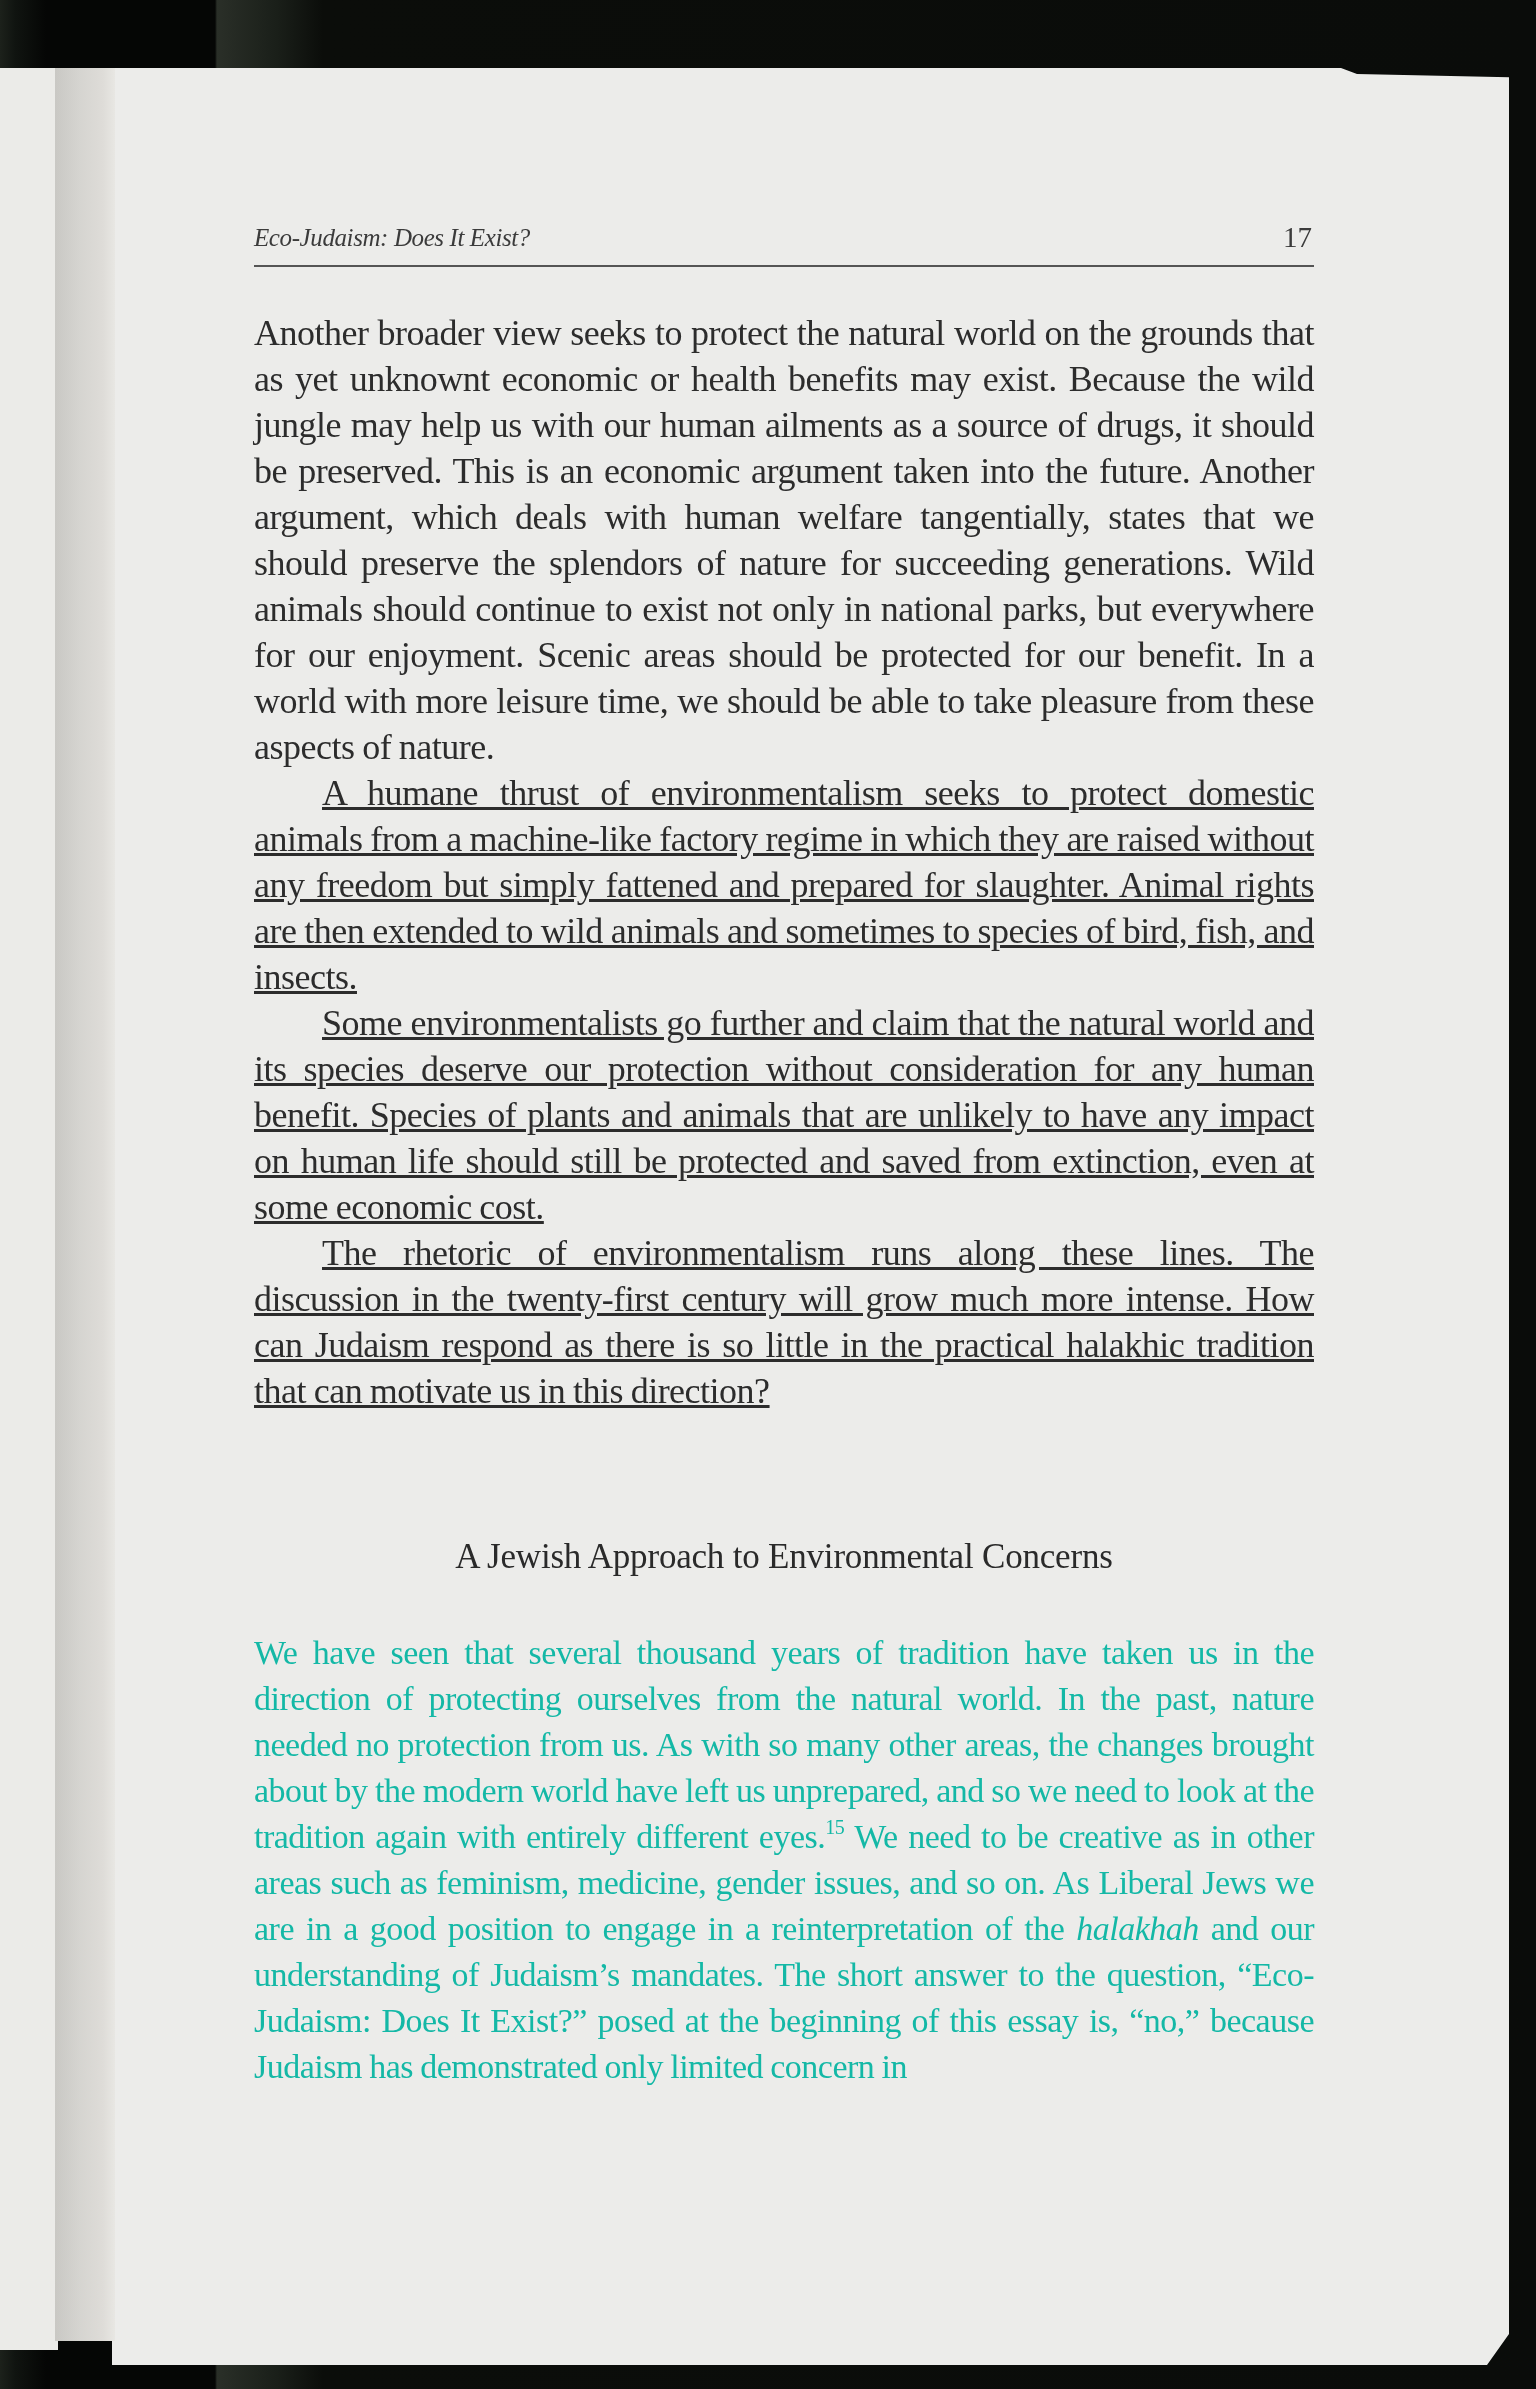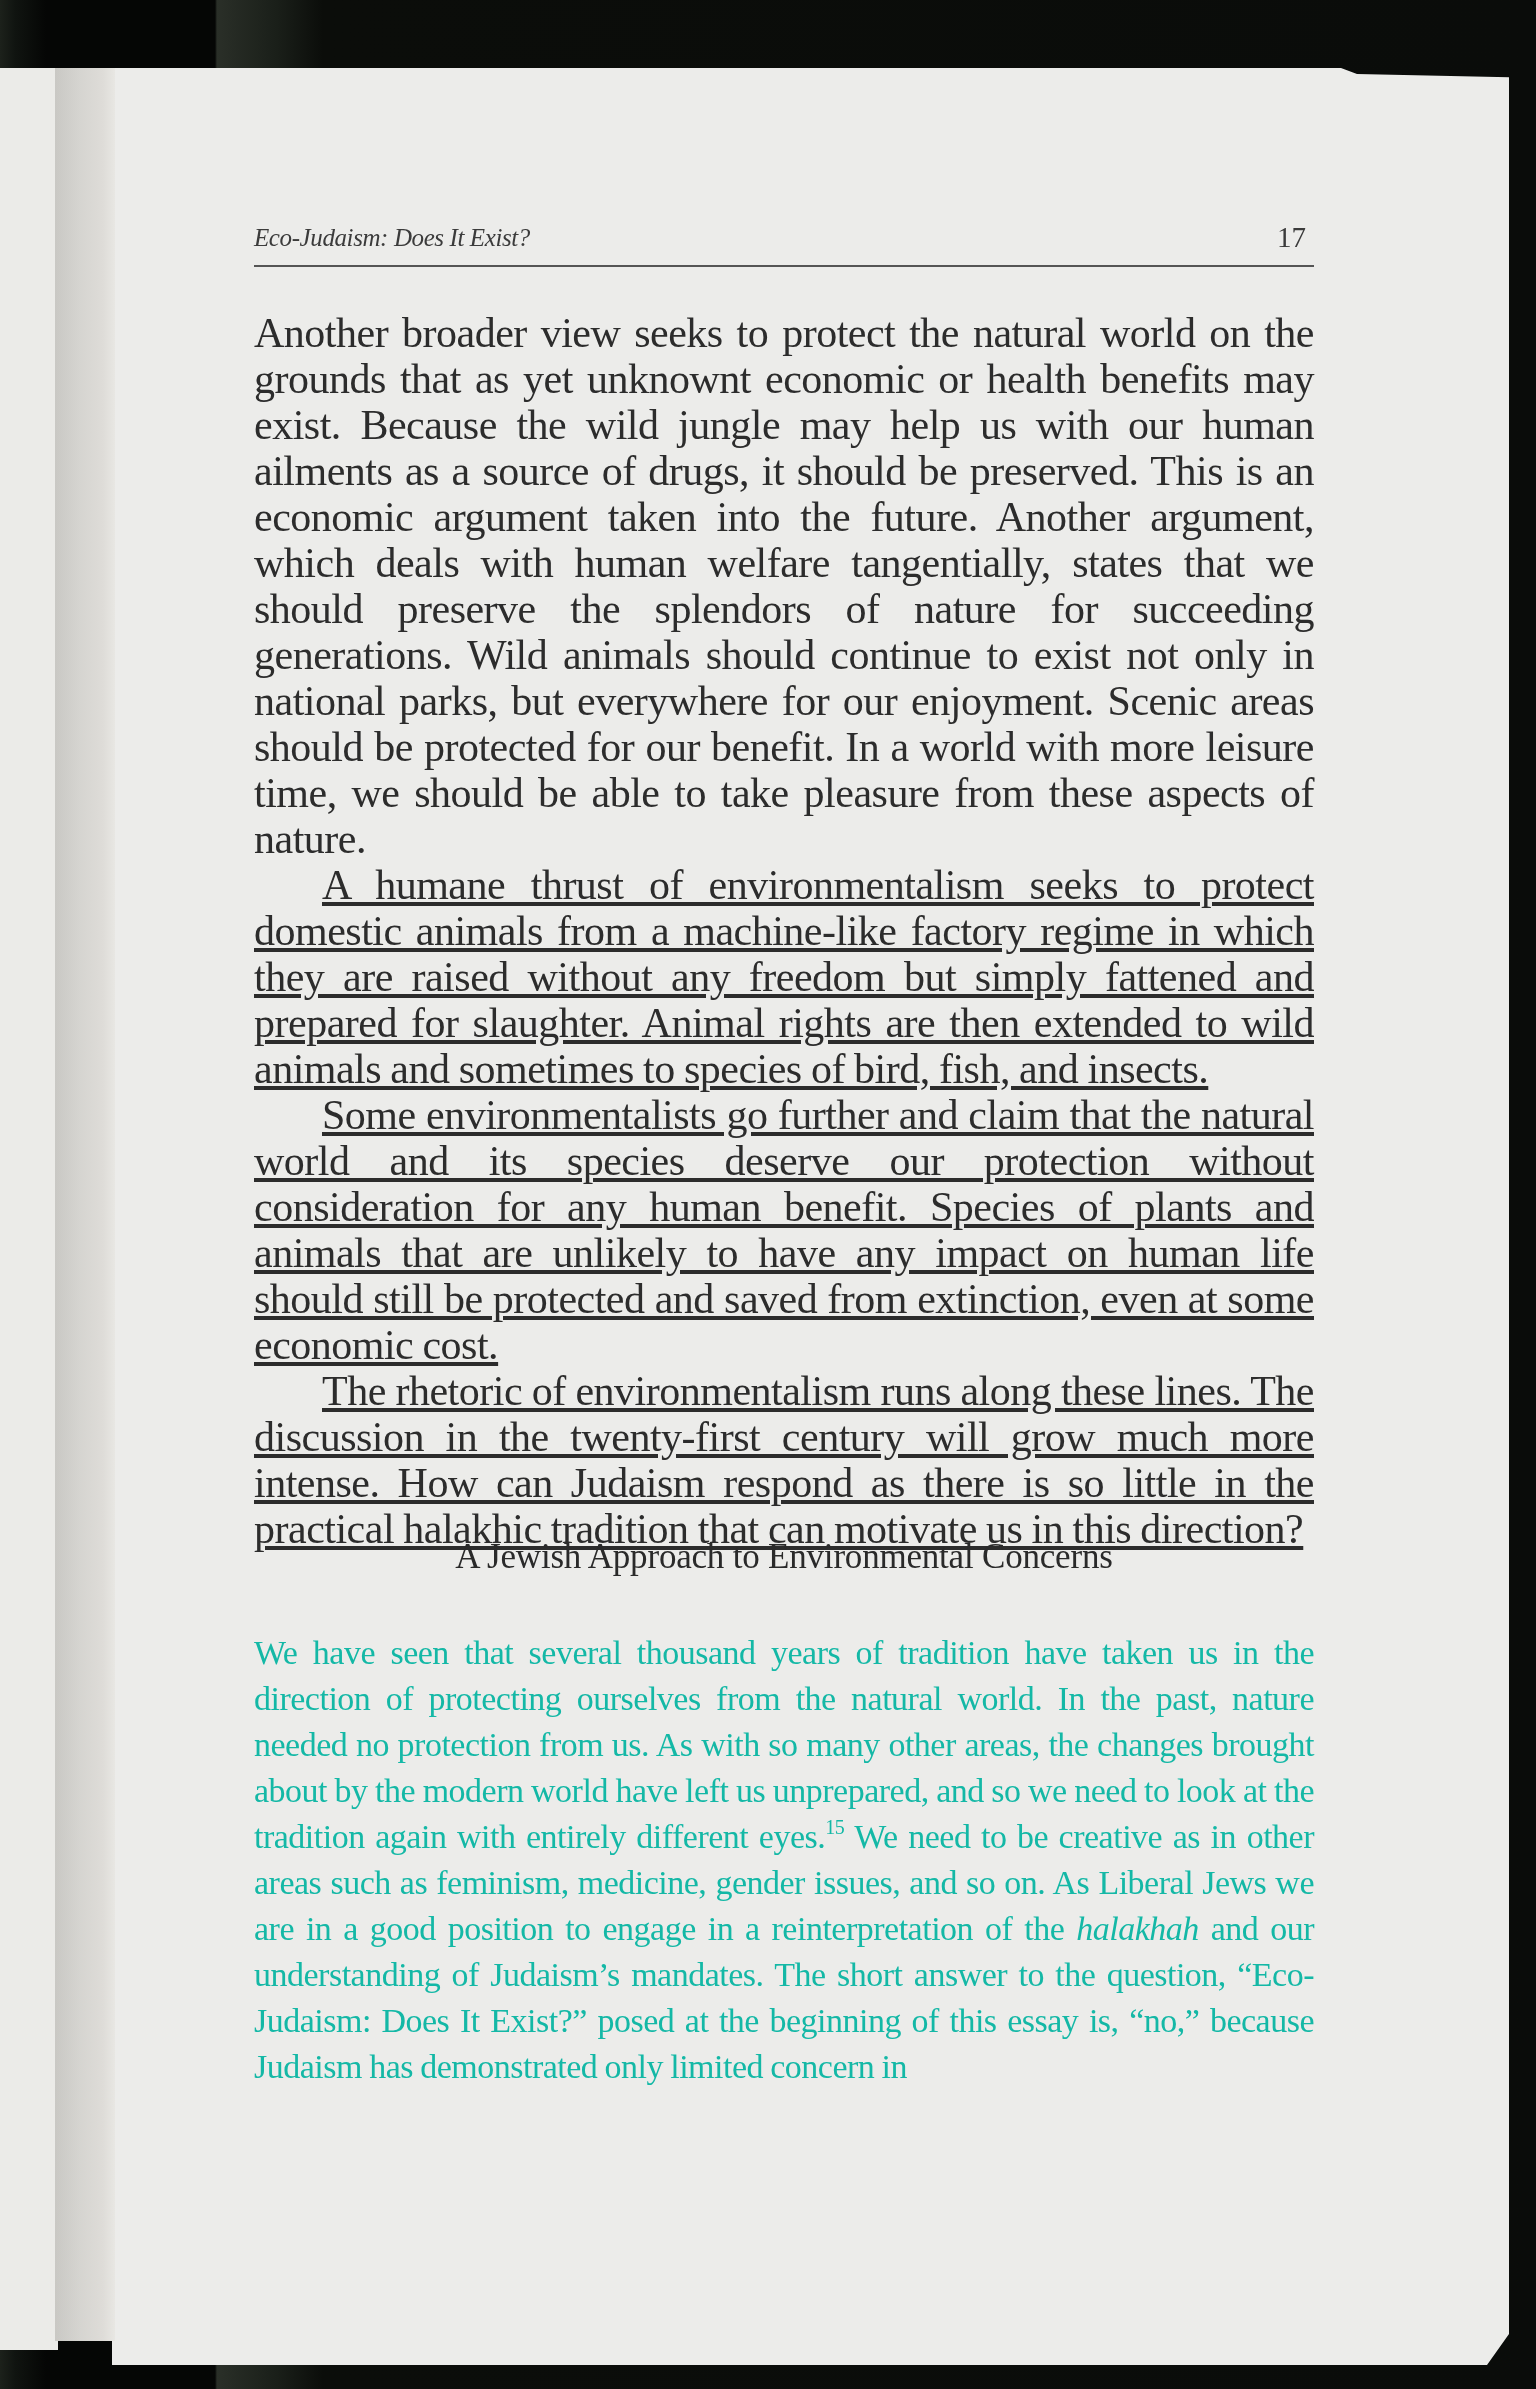--- a/index.html
+++ b/index.html
@@ -29,27 +29,27 @@
     .running-head {
       position: absolute; left: 254px; top: 224px; width: 1060px; height: 41px;
       border-bottom: 2.3px solid #555;
       color: #3b3b3b;
     }
     .running-head .title {
       position: absolute; left: 0; top: 0;
       font-style: italic; font-size: 25px; letter-spacing: -0.4px;
     }
     .running-head .folio {
-      position: absolute; right: 8px; top: -3.1px;
+      position: absolute; right: 2px; top: -3.1px;
       font-size: 29px;
     }
     .body-text {
       position: absolute; left: 254px; top: 310px; width: 1060px;
       color: #2c2c2c;
-      font-size: 42px; line-height: 46px;
+      font-size: 36px; line-height: 46px;
       text-align: justify;
       letter-spacing: -0.5px;
       word-spacing: -0.8px;
     }
     .body-text p { margin: 0; }
     .body-text p.indent { text-indent: 68px; text-decoration: underline; }
     .section-head {
       position: absolute; left: 254px; top: 1537px; width: 1060px;
       text-align: center;
       font-size: 35px; font-weight: normal; color: #2a2a2a;

